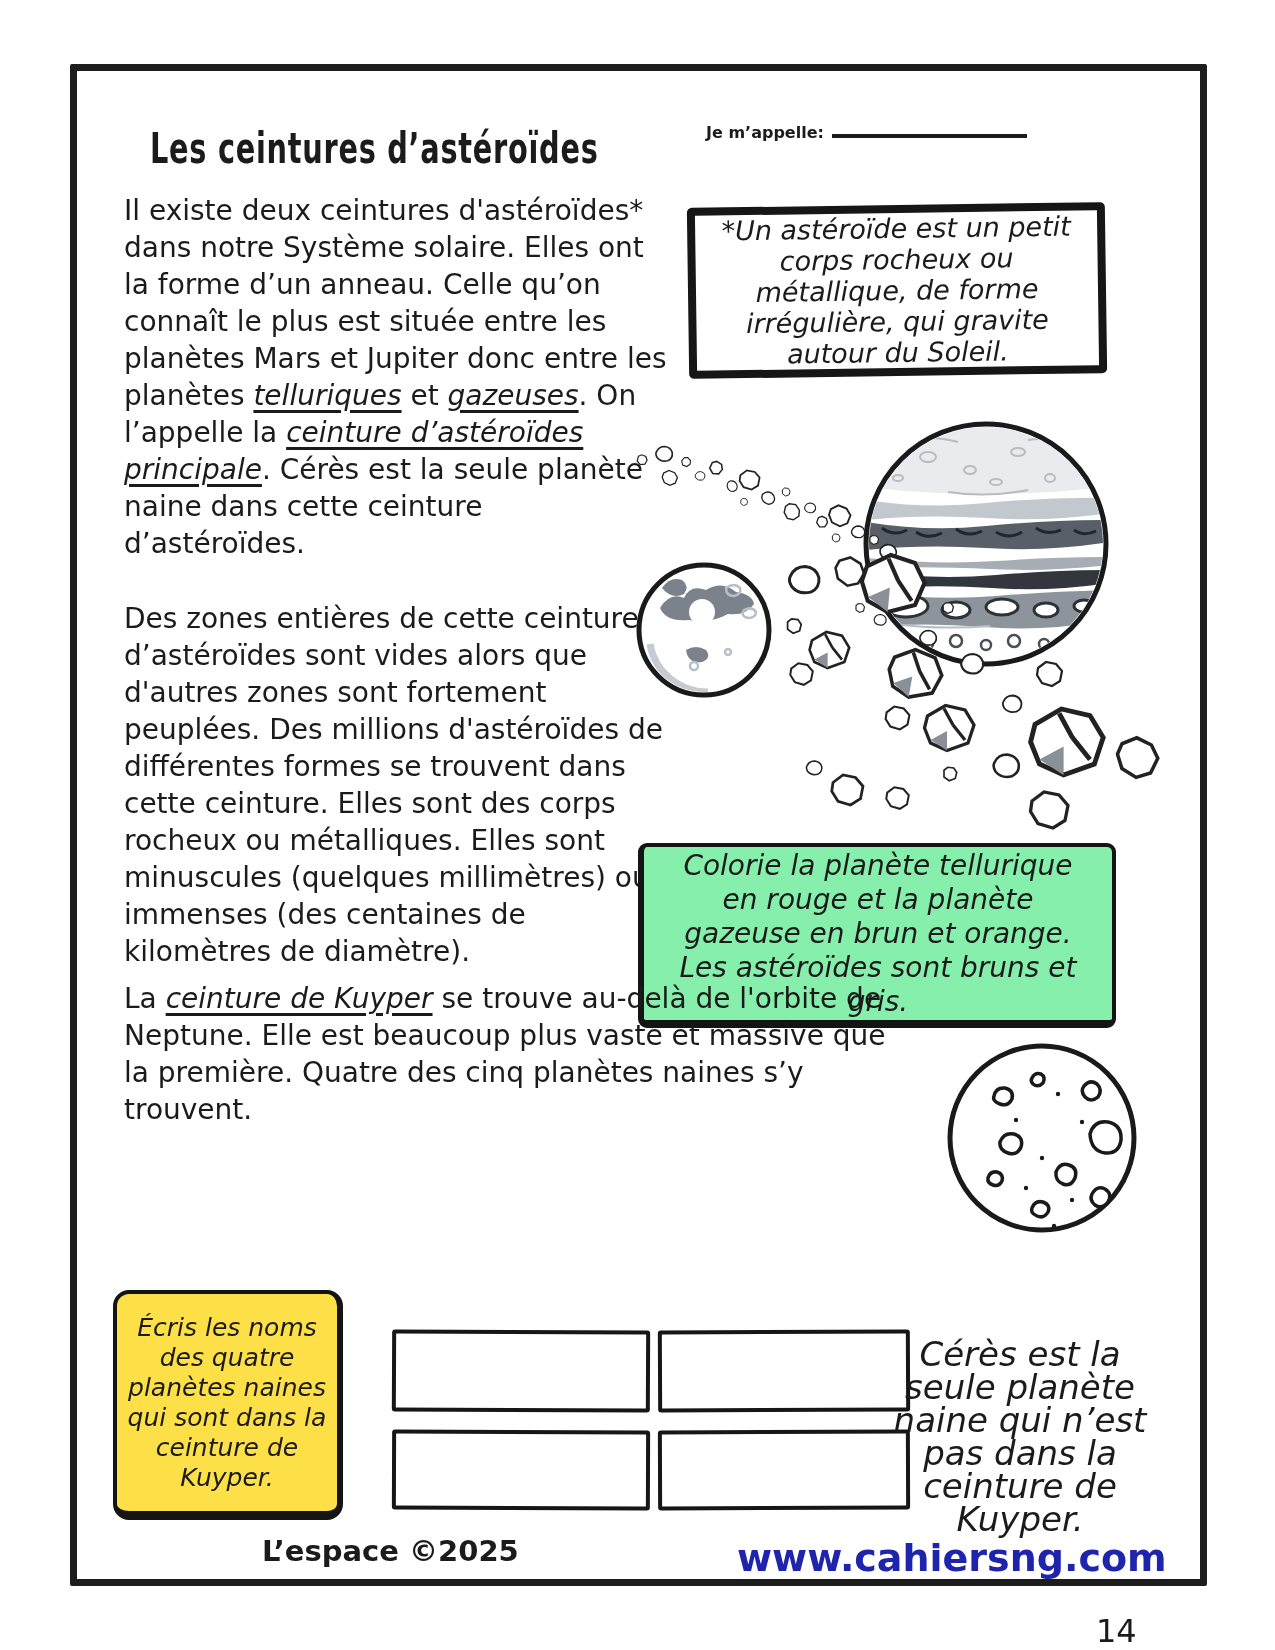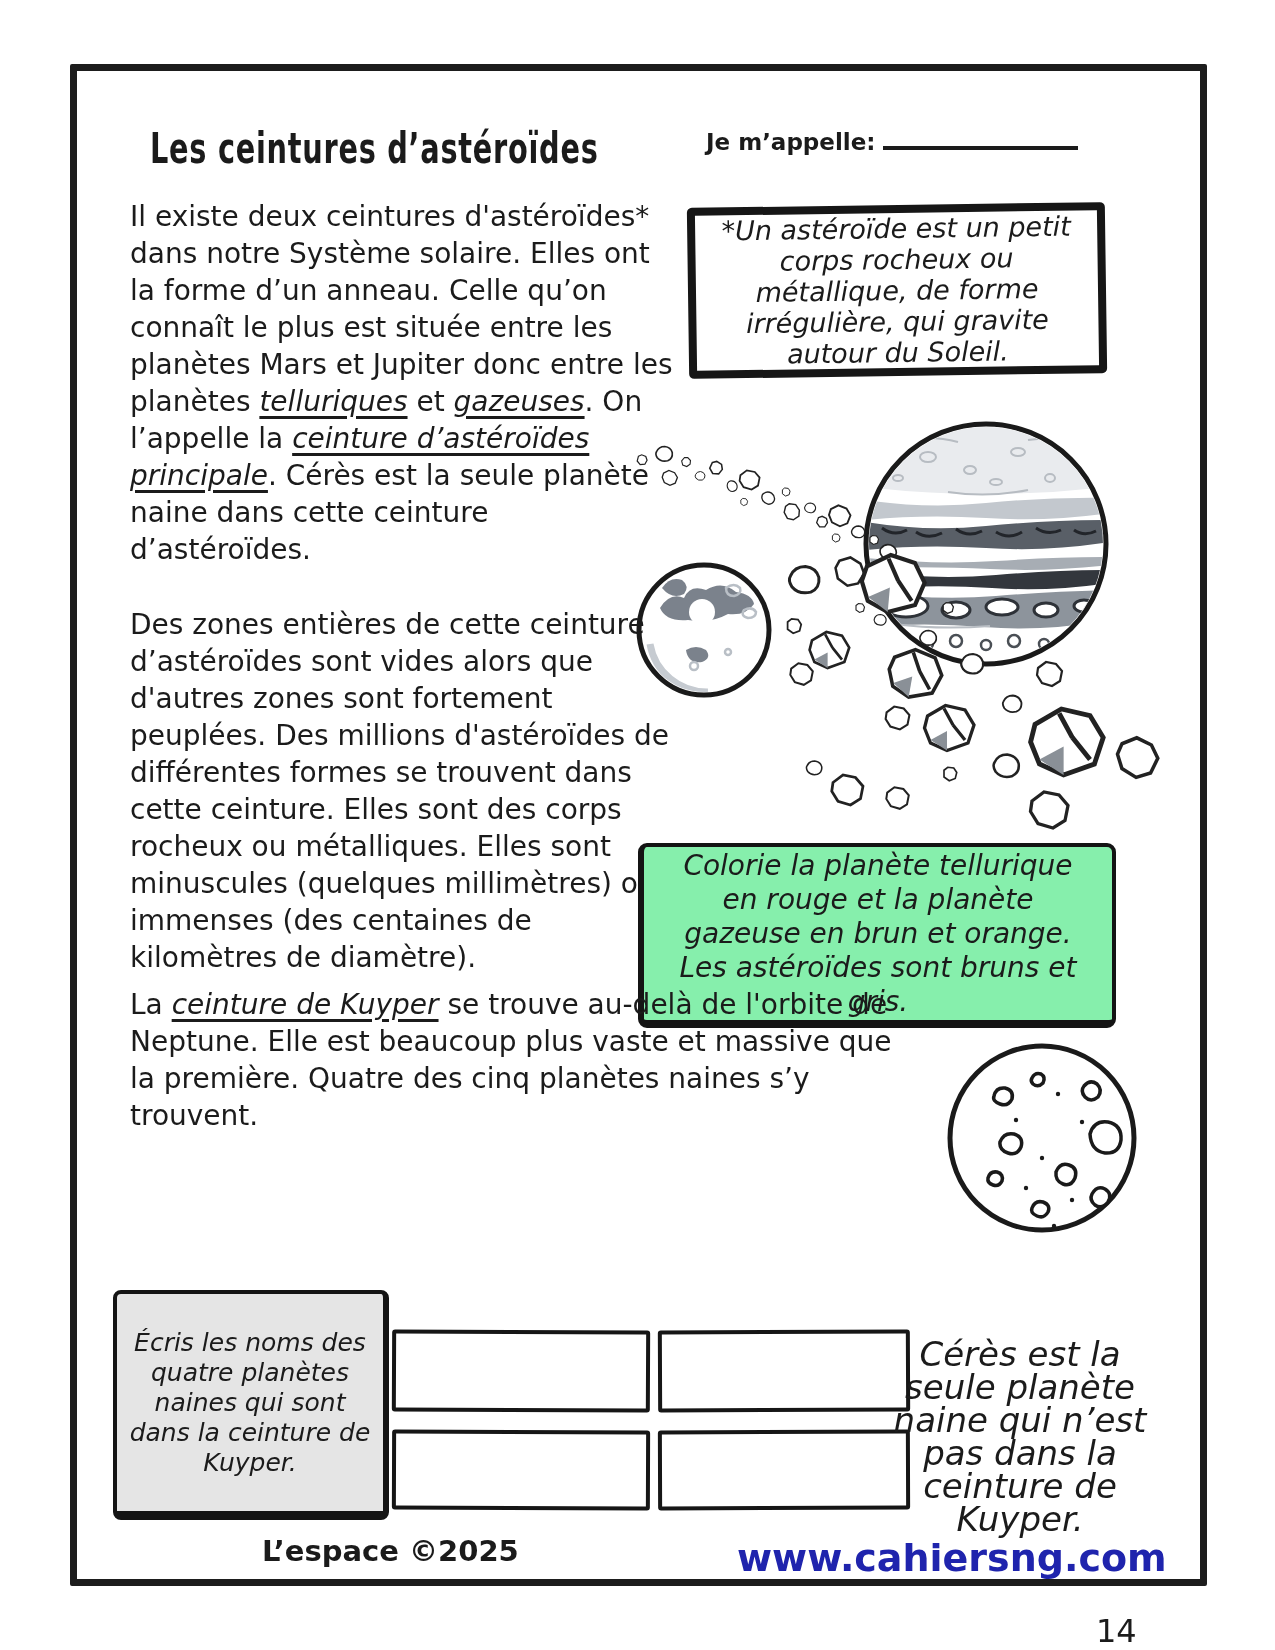--- a/index.html
+++ b/index.html
@@ -12,42 +12,42 @@
   .frame{
     position:absolute;left:70px;top:64px;width:1123px;height:1508px;
     border:7px solid #1d1d1d;border-radius:2px;background:#fff;
   }
   .title{
     position:absolute;left:150px;top:96px;
     font-size:40px;font-weight:bold;white-space:nowrap;
     transform:scaleX(.72) scaleY(1.08);transform-origin:left top;
     letter-spacing:1px;
   }
-  .name-row{position:absolute;left:706px;top:124px;font-size:23px;font-weight:bold;white-space:nowrap;}
+  .name-row{position:absolute;left:706px;top:112px;font-size:16px;font-weight:bold;white-space:nowrap;}
   .name-blank{display:inline-block;width:195px;height:22px;border-bottom:4px solid #1b1b1b;margin-left:8px;vertical-align:baseline;}
-  .para{position:absolute;font-size:28px;line-height:37px;color:#1b1b1b;margin:8px;}
+  .para{position:absolute;font-size:28px;line-height:37px;color:#1b1b1b;margin:2px;}
   .ui{font-style:italic;text-decoration:underline;text-decoration-thickness:2.5px;text-underline-offset:5px;}
   .asterisk-box{
     position:absolute;left:688px;top:205px;width:402px;height:155px;
     border:8px solid #161616;border-radius:5px;background:#fff;
     transform:rotate(-.8deg);
     display:flex;align-items:center;justify-content:center;
   }
   .asterisk-box .txt{font-style:italic;font-size:27px;line-height:31px;text-align:center;padding:0 10px;}
   .round-note{
     position:absolute;left:638px;top:843px;width:478px;height:185px;
     border:4px solid #141414;border-left-width:6px;border-bottom-width:8px;
     border-radius:9px;background:#86efac;box-sizing:border-box;
     display:flex;align-items:center;justify-content:center;
   }
   .round-note .txt{font-style:italic;font-size:28px;line-height:34px;text-align:center;padding:0 22px;}
   .bubble{
-    position:absolute;left:113px;top:1290px;width:276px;height:230px;
+    position:absolute;left:113px;top:1290px;width:230px;height:230px;
     border:4px solid #141414;border-right-width:6px;border-bottom-width:9px;
-    border-radius:8px;background:#e5e5e5;box-sizing:border-box;
+    border-radius:16px;background:#fde047;box-sizing:border-box;
     display:flex;align-items:center;justify-content:center;
   }
   .bubble .txt{font-style:italic;font-size:25px;line-height:30px;text-align:center;padding:0 10px;}
   .answer-box{
     position:absolute;border:4px solid #161616;border-radius:3px;background:#fff;
   }
   .ceres-note{
     position:absolute;left:890px;top:1338px;width:260px;
     font-style:italic;font-size:34px;line-height:33px;text-align:center;
   }

